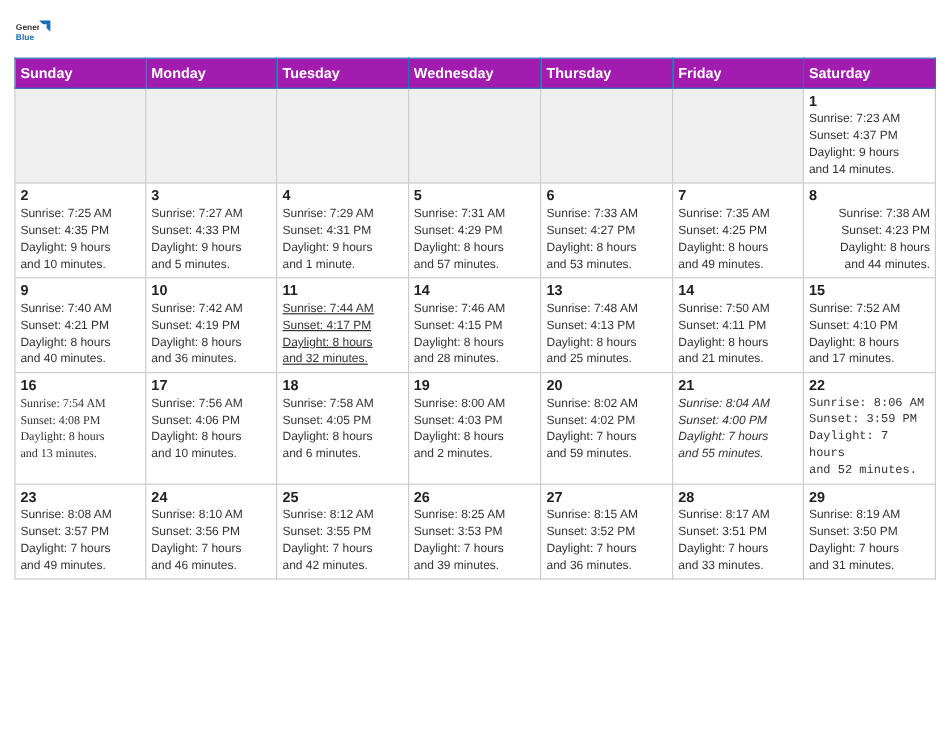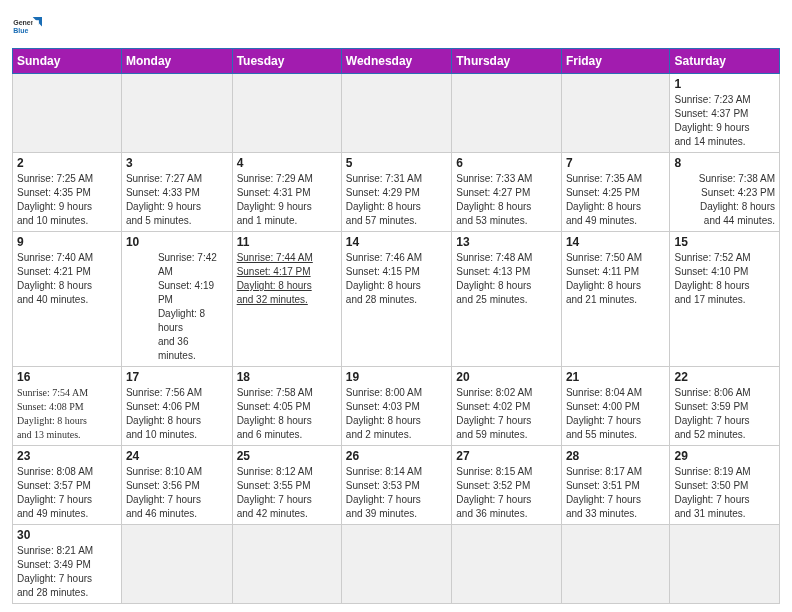--- a/index.html
+++ b/index.html
@@ -192,21 +192,21 @@
         <tr>
           <td>
             <span class="day-number">9</span>
             <div class="day-info" style="white-space: pre-line;">Sunrise: 7:40 AM
 Sunset: 4:21 PM
 Daylight: 8 hours
 and 40 minutes.</div>
           </td>
           <td>
             <span class="day-number">10</span>
-            <div class="day-info" style="white-space: pre-line; margin-left: 32px;">Sunrise: 7:42 AM
+            <div class="day-info" style="white-space: pre-line;">Sunrise: 7:42 AM
 Sunset: 4:19 PM
 Daylight: 8 hours
 and 36 minutes.</div>
           </td>
           <td>
             <span class="day-number">11</span>
             <div class="day-info" style="white-space: pre-line; text-decoration: underline;">Sunrise: 7:44 AM
 Sunset: 4:17 PM
 Daylight: 8 hours
 and 32 minutes.</div>
@@ -271,28 +271,28 @@
           </td>
           <td>
             <span class="day-number">20</span>
             <div class="day-info" style="white-space: pre-line;">Sunrise: 8:02 AM
 Sunset: 4:02 PM
 Daylight: 7 hours
 and 59 minutes.</div>
           </td>
           <td>
             <span class="day-number">21</span>
-            <div class="day-info" style="white-space: pre-line;">Sunrise: 8:04 AM
+            <div class="day-info" style="white-space: pre-line; font-style: italic;">Sunrise: 8:04 AM
 Sunset: 4:00 PM
 Daylight: 7 hours
 and 55 minutes.</div>
           </td>
           <td>
             <span class="day-number">22</span>
-            <div class="day-info" style="white-space: pre-line;">Sunrise: 8:06 AM
+            <div class="day-info" style="white-space: pre-line; font-family: Liberation Mono, monospace;">Sunrise: 8:06 AM
 Sunset: 3:59 PM
 Daylight: 7 hours
 and 52 minutes.</div>
           </td>
         </tr>
         <tr>
           <td>
             <span class="day-number">23</span>
             <div class="day-info" style="white-space: pre-line;">Sunrise: 8:08 AM
 Sunset: 3:57 PM
@@ -308,21 +308,21 @@
           </td>
           <td>
             <span class="day-number">25</span>
             <div class="day-info" style="white-space: pre-line;">Sunrise: 8:12 AM
 Sunset: 3:55 PM
 Daylight: 7 hours
 and 42 minutes.</div>
           </td>
           <td>
             <span class="day-number">26</span>
-            <div class="day-info" style="white-space: pre-line;">Sunrise: 8:14 AM
+            <div class="day-info" style="white-space: pre-line;">Sunrise: 8:25 AM
 Sunset: 3:53 PM
 Daylight: 7 hours
 and 39 minutes.</div>
           </td>
           <td>
             <span class="day-number">27</span>
             <div class="day-info" style="white-space: pre-line;">Sunrise: 8:15 AM
 Sunset: 3:52 PM
 Daylight: 7 hours
 and 36 minutes.</div>
@@ -335,30 +335,15 @@
 and 33 minutes.</div>
           </td>
           <td>
             <span class="day-number">29</span>
             <div class="day-info" style="white-space: pre-line;">Sunrise: 8:19 AM
 Sunset: 3:50 PM
 Daylight: 7 hours
 and 31 minutes.</div>
           </td>
         </tr>
-        <tr class="last-row">
-          <td>
-            <span class="day-number">30</span>
-            <div class="day-info" style="white-space: pre-line;">Sunrise: 8:21 AM
-Sunset: 3:49 PM
-Daylight: 7 hours
-and 28 minutes.</div>
-          </td>
-          <td class="empty"></td>
-          <td class="empty"></td>
-          <td class="empty"></td>
-          <td class="empty"></td>
-          <td class="empty"></td>
-          <td class="empty"></td>
-        </tr>
       </tbody>
   </table>
 </div>
 
 </body></html>

